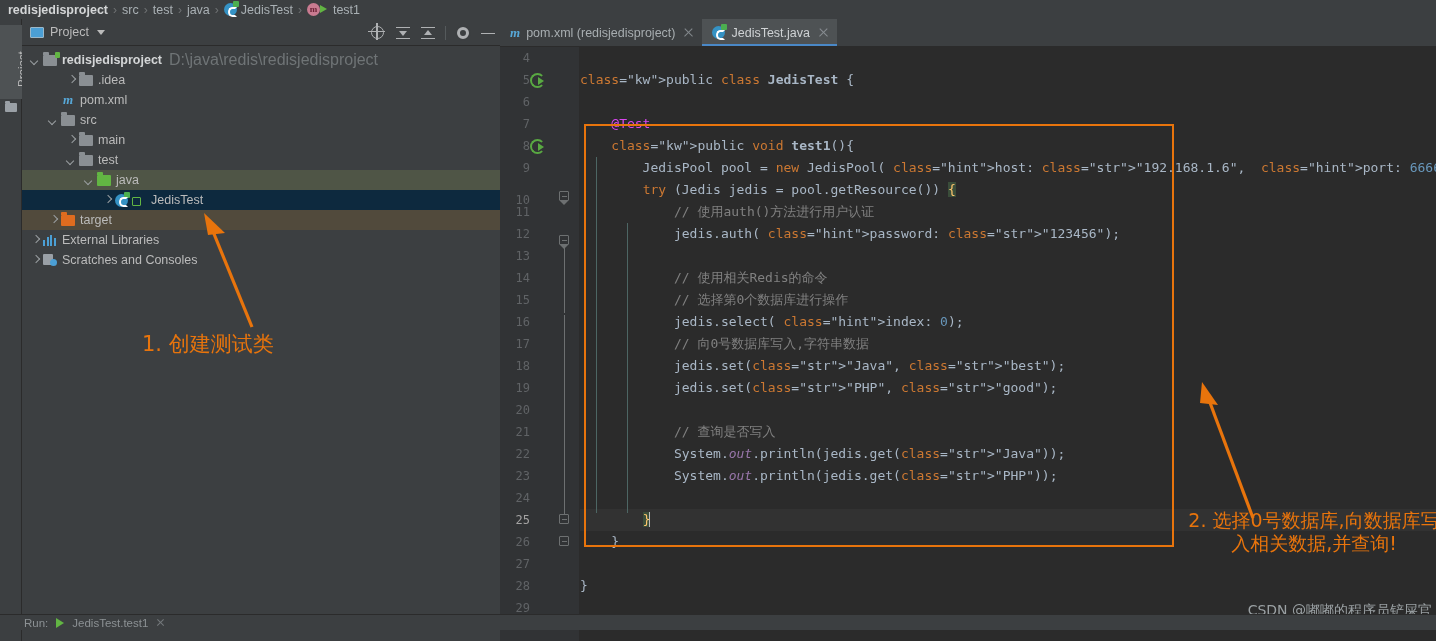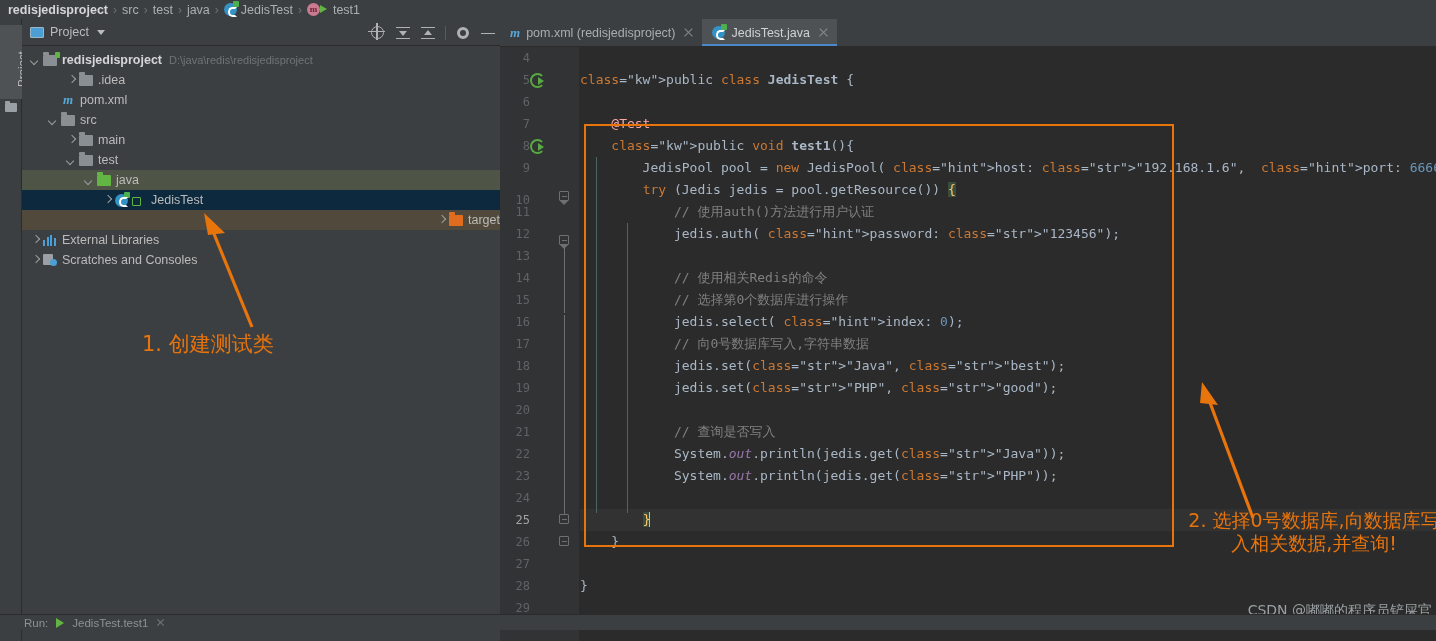--- a/index.html
+++ b/index.html
@@ -170,21 +170,21 @@
 
   
   .tree { position: relative; padding-top: 4px; font-size: 12.5px; color: #bbbbbb; }
   .tree-row {
     position: relative;
     height: 20px; display: flex; align-items: center;
     white-space: nowrap; width: 478px;
   }
   .tree-row.sel-green { background: #4f5546; }
   .tree-row.sel-blue  { background: #0d293e; }
-  .tree-row.sel-brown { background: #514a3c; justify-content: flex-end; }
+  .tree-row.sel-brown { background: #514a3c; }
   .arrow {
     width: 11px; height: 11px; position: relative; flex: 0 0 auto; margin-right: 2px;
   }
   .arrow.right:before {
     content:""; position:absolute; left:3px; top:1.5px;
     width: 5px; height: 5px;
     border-right: 1.6px solid #9a9fa2; border-bottom: 1.6px solid #9a9fa2;
     transform: rotate(-45deg);
   }
   .arrow.down:before {
@@ -210,21 +210,21 @@
     content:""; position:absolute; right:-3px; top:-3px;
     width:5px; height:6px; background:#62b543; border-radius:1px;
   }
   .m-icon {
     width: 14px; flex: 0 0 auto; margin-right: 5px;
     color: #57a8d8; font-style: italic; font-weight: bold;
     font-size: 13px; font-family: "Liberation Serif", serif;
     text-align: center; line-height: 14px;
   }
   .lbl-bold { font-weight: bold; color: #d4d6d7; }
-  .path-dim { color: #6f7476; margin-left: 7px; font-size: 11px; }
+  .path-dim { color: #6f7476; margin-left: 7px; font-size: 16px; }
   .lib-icon {
     width: 14px; height: 11px; flex:0 0 auto; margin-right:5px;
     display:flex; align-items:flex-end; gap:1.5px;
   }
   .lib-icon i { display:block; width:2px; background:#4b9fd5; }
   .scratch-icon {
     width: 14px; height: 12px; flex:0 0 auto; margin-right:5px;
     position: relative;
   }
   .scratch-icon:before {
@@ -340,21 +340,21 @@
     position: absolute; left: 0; width: 936px; height: 22px; background: #323232;
   }
   .indent-guide {
     position: absolute; width: 1px; background: #4d6664;
   }
 
   
   .kw   { color: #cc7832; }
   .num  { color: #6897bb; }
   .cmt  { color: #808080; }
-  .ann  { color: #fca5a5; margin-top: 21px; }
+  .ann  { color: #d946ef; margin-top: 21px; }
   .sfld { color: #9876aa; font-style: italic; }
   .bold { font-weight: bold; }
   .brace-hl { background: #3a4d3a; color: #ffc66d; }
   .caret {
     display:inline-block; width:1px; height:15px; background:#bbbbbb;
     vertical-align:-3px; margin-left:-1px;
   }
 
   
   .hl-box {

